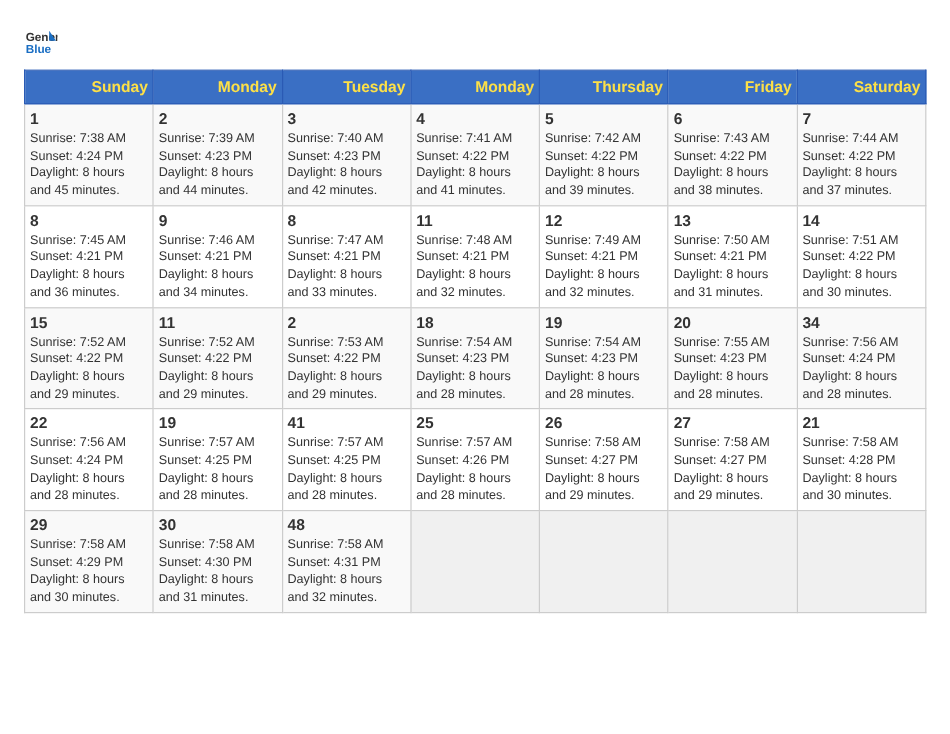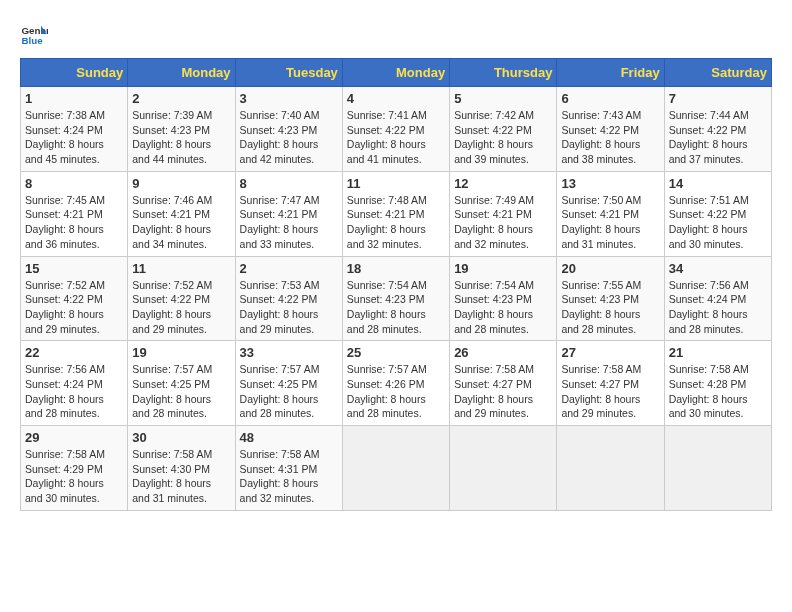--- a/index.html
+++ b/index.html
@@ -153,21 +153,21 @@
         <td><span class="day-number">20</span>
 <span class="day-info">Sunrise: 7:55 AM<br>Sunset: 4:23 PM<br>Daylight: 8 hours and 28 minutes.</span></td>
         <td><span class="day-number">34</span>
 <span class="day-info">Sunrise: 7:56 AM<br>Sunset: 4:24 PM<br>Daylight: 8 hours and 28 minutes.</span></td>
       </tr>
       <tr>
         <td><span class="day-number">22</span>
 <span class="day-info">Sunrise: 7:56 AM<br>Sunset: 4:24 PM<br>Daylight: 8 hours and 28 minutes.</span></td>
         <td><span class="day-number">19</span>
 <span class="day-info">Sunrise: 7:57 AM<br>Sunset: 4:25 PM<br>Daylight: 8 hours and 28 minutes.</span></td>
-        <td><span class="day-number">33</span>
+        <td><span class="day-number">41</span>
 <span class="day-info">Sunrise: 7:57 AM<br>Sunset: 4:25 PM<br>Daylight: 8 hours and 28 minutes.</span></td>
         <td><span class="day-number">25</span>
 <span class="day-info">Sunrise: 7:57 AM<br>Sunset: 4:26 PM<br>Daylight: 8 hours and 28 minutes.</span></td>
         <td><span class="day-number">26</span>
 <span class="day-info">Sunrise: 7:58 AM<br>Sunset: 4:27 PM<br>Daylight: 8 hours and 29 minutes.</span></td>
         <td><span class="day-number">27</span>
 <span class="day-info">Sunrise: 7:58 AM<br>Sunset: 4:27 PM<br>Daylight: 8 hours and 29 minutes.</span></td>
         <td><span class="day-number">21</span>
 <span class="day-info">Sunrise: 7:58 AM<br>Sunset: 4:28 PM<br>Daylight: 8 hours and 30 minutes.</span></td>
       </tr>

